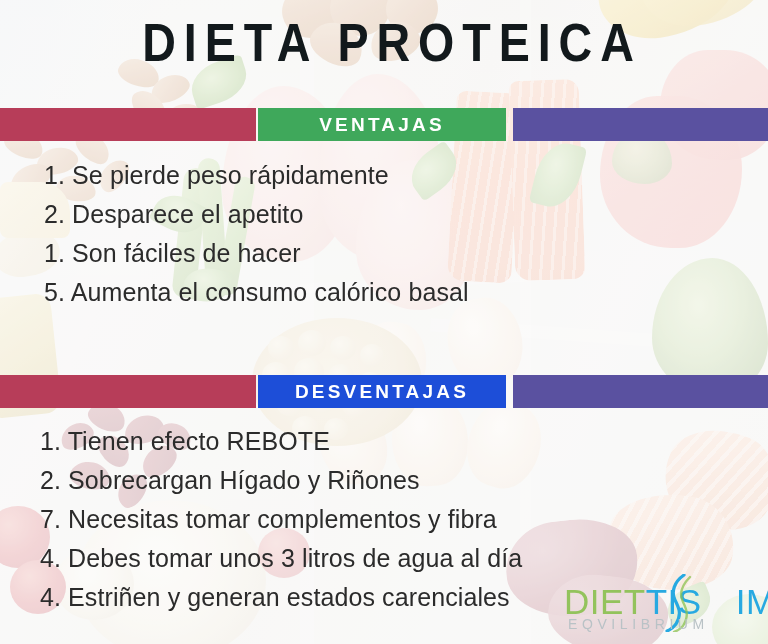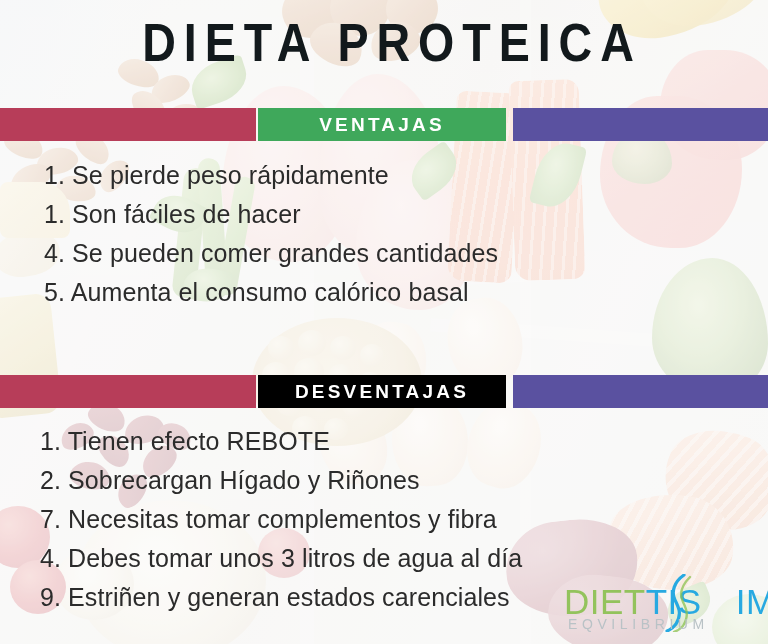--- a/index.html
+++ b/index.html
@@ -339,39 +339,39 @@
     <div class="banner" style="top:108px;">
       <div class="seg seg-left" style="background:#b73d59;"></div>
       <div class="seg seg-mid" style="background:#3fa85b;">
         <span class="banner-label">VENTAJAS</span>
       </div>
       <div class="seg seg-right" style="background:#5a51a0;"></div>
     </div>
 
     <div class="list" style="top:156px;">
       <div class="list-item">1. Se pierde peso rápidamente</div>
+      <div class="list-item">2. Desparece el apetito</div>
       <div class="list-item">1. Son fáciles de hacer</div>
-      <div class="list-item">4. Se pueden comer grandes cantidades</div>
       <div class="list-item">5. Aumenta el consumo calórico basal</div>
     </div>
 
     <div class="banner" style="top:375px;">
       <div class="seg seg-left" style="background:#b73d59;"></div>
-      <div class="seg seg-mid" style="background:#000000;">
+      <div class="seg seg-mid" style="background:#1d4ed8;">
         <span class="banner-label">DESVENTAJAS</span>
       </div>
       <div class="seg seg-right" style="background:#5a51a0;"></div>
     </div>
 
     <div class="list" style="top:422px;left:40px;">
       <div class="list-item">1. Tienen efecto REBOTE</div>
       <div class="list-item">2. Sobrecargan Hígado y Riñones</div>
       <div class="list-item">7. Necesitas tomar complementos y fibra</div>
       <div class="list-item">4. Debes tomar unos 3 litros de agua al día</div>
-      <div class="list-item">9. Estriñen y generan estados carenciales</div>
+      <div class="list-item">4. Estriñen y generan estados carenciales</div>
     </div>
 
     <div class="logo">
       <div class="logo-word">
         <span class="logo-diet">DIET</span><span class="logo-tis">TIS</span><span style="display:inline-block;width:34px;"></span><span class="logo-ima">IMA</span>
       </div>
       <svg class="logo-sil" viewBox="0 0 34 58">
         <path d="M22 1 C12 8, 9 18, 13 26 C17 34, 20 40, 14 50 C11 54, 8 56, 5 57" fill="none" stroke="#27a9e1" stroke-width="3.2" stroke-linecap="round"></path>
         <path d="M28 3 C20 11, 17 20, 21 28 C25 36, 27 42, 21 52 C18 55, 15 57, 12 58" fill="none" stroke="#8cc152" stroke-width="2.4" stroke-linecap="round" opacity=".75"></path>
       </svg>

